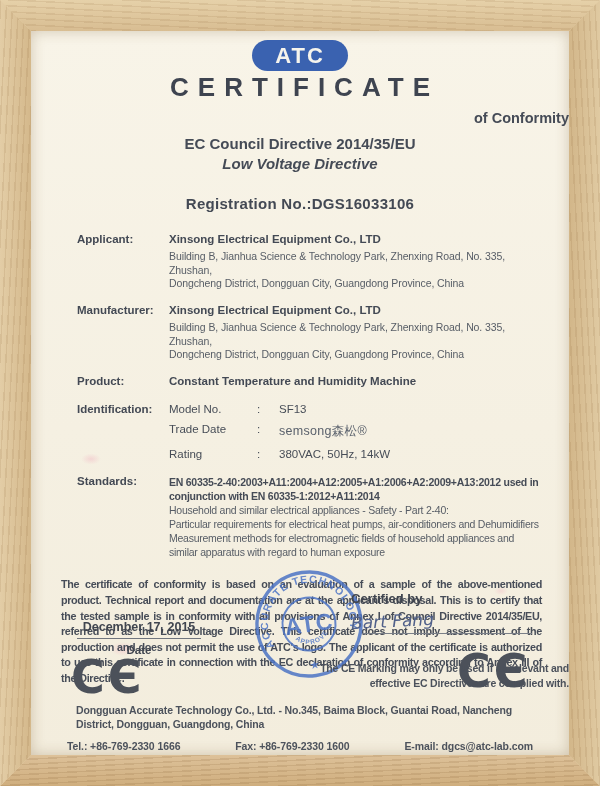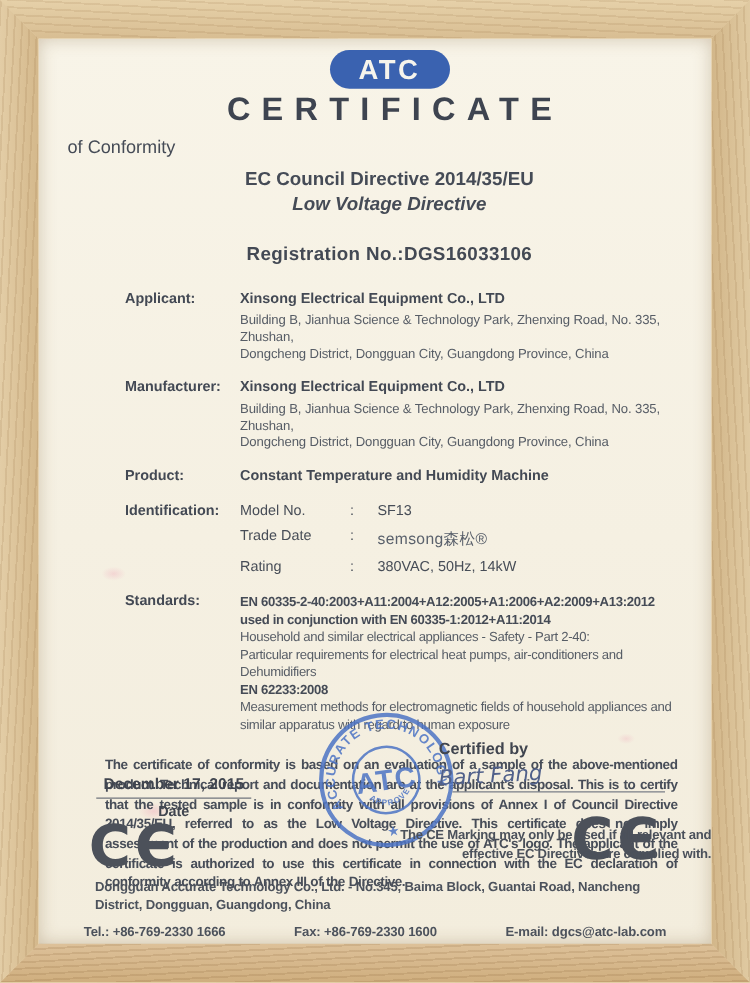--- a/index.html
+++ b/index.html
@@ -41,33 +41,32 @@
   .paper{
     position:absolute;left:31px;top:31px;right:31px;bottom:31px;
     background:
       radial-gradient(18px 10px at 92px 618px, rgba(236,120,160,.25), rgba(236,120,160,0) 70%),
       radial-gradient(14px 8px at 60px 428px, rgba(236,120,160,.22), rgba(236,120,160,0) 70%),
       radial-gradient(10px 6px at 470px 560px, rgba(236,120,160,.18), rgba(236,120,160,0) 70%),
       linear-gradient(180deg,#f8f4e8 0%,#f5f0e2 55%,#f3eddd 100%);
     box-shadow:inset 0 0 14px rgba(110,80,35,.28);
     padding-top:9px;box-sizing:border-box;
     color:#41464f;
-    padding-left:23px;
   }
   
   .logo{
     width:96px;height:31px;margin:0 auto;background:#3a62b0;border-radius:16px;
     display:flex;align-items:center;justify-content:center;
     color:#f6f4ec;font-weight:bold;font-size:22px;letter-spacing:2px;
   }
   .title{
     text-align:center;font-weight:bold;font-size:26px;color:#3e4450;
     letter-spacing:9px;text-indent:9px;margin-top:1px;
   }
-  .subtitle{text-align:left;font-weight:normal;font-size:14.5px;margin-top:7px;color:#454b56;}
+  .subtitle{text-align:right;font-weight:bold;font-size:14.5px;margin-top:7px;color:#454b56;}
   .directive{text-align:center;font-weight:bold;font-size:15px;color:#454b56;margin-top:9px;}
   .directive + .directive{margin-top:3px;font-style:italic;}
   .registration{text-align:center;font-weight:bold;font-size:15px;color:#434954;margin-top:23px;letter-spacing:.3px;}
   
   .fields{margin:21px 24px 0 46px;}
   .frow{display:grid;grid-template-columns:92px 1fr;margin-bottom:13px;}
   .flabel{font-weight:bold;font-size:11.5px;color:#434954;}
   .fname{font-weight:bold;font-size:11.5px;color:#434954;}
   .faddr{font-size:10.5px;line-height:1.3;color:#575d66;margin-top:5px;letter-spacing:-.1px;}
   .idrows{display:grid;row-gap:8px;}
@@ -171,21 +170,20 @@
         </div>
       </div>
     </div>
 
     <div class="frow" style="margin-top:15px;">
       <div class="flabel">Standards:</div>
       <div class="std-lines">
         <div class="b">EN 60335-2-40:2003+A11:2004+A12:2005+A1:2006+A2:2009+A13:2012 used in conjunction with EN 60335-1:2012+A11:2014</div>
         <div>Household and similar electrical appliances - Safety - Part 2-40:</div>
         <div>Particular requirements for electrical heat pumps, air-conditioners and Dehumidifiers</div>
-        <div class="b">EN 62233:2008</div>
         <div>Measurement methods for electromagnetic fields of household appliances and similar apparatus with regard to human exposure</div>
       </div>
     </div>
   </div>
 
   <div class="statement">The certificate of conformity is based on an evaluation of a sample of the above-mentioned product. Technical report and documentation are at the applicant's disposal. This is to certify that the tested sample is in conformity with all provisions of Annex I of Council Directive 2014/35/EU, referred to as the Low Voltage Directive. This certificate does not imply assessment of the production and does not permit the use of ATC's logo. The applicant of the certificate is authorized to use this certificate in connection with the EC declaration of conformity according to Annex III of the Directive.</div>
 
   <svg class="abs stamp" viewBox="0 0 132 132">
     <g transform="rotate(-8 66 66)" fill="none" stroke="#4d74c5">
       <circle cx="66" cy="66" r="52" stroke-width="3.4"></circle>

